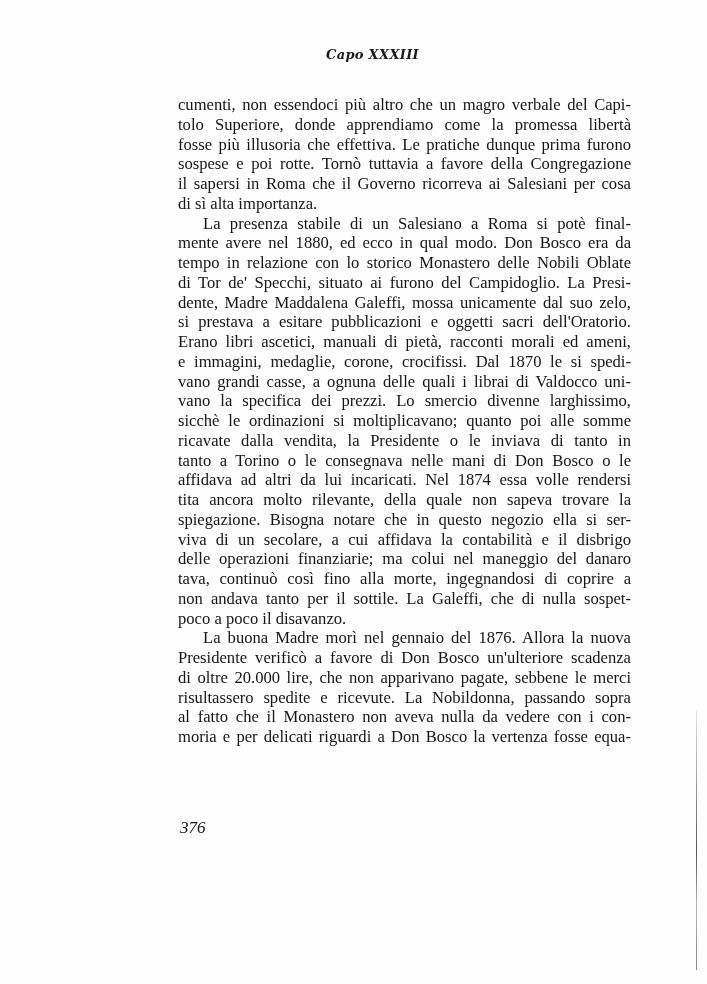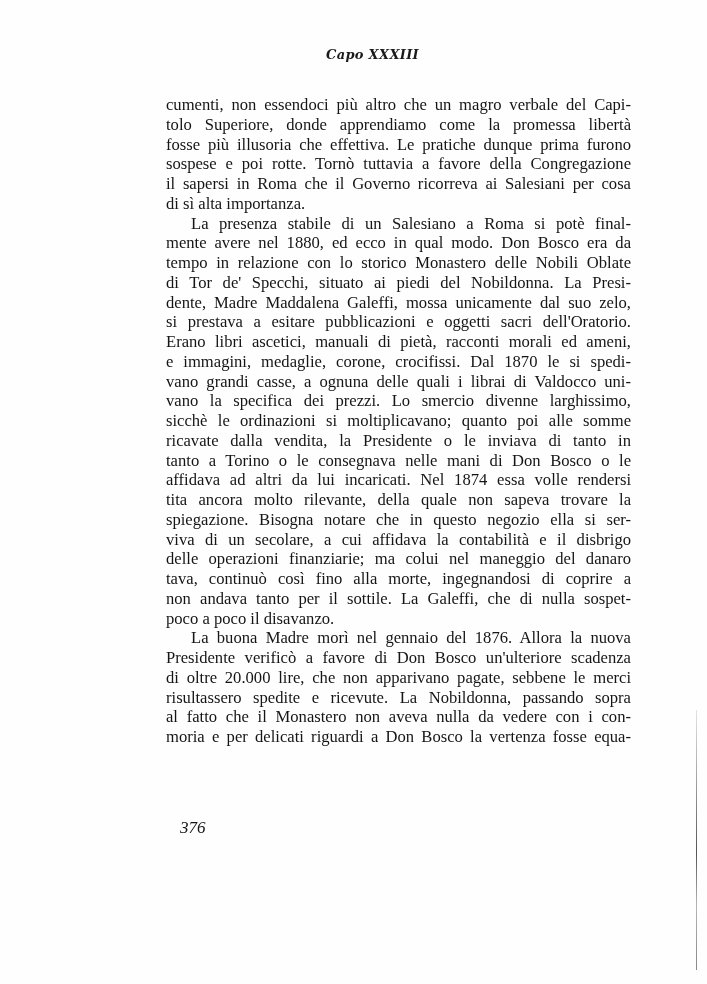--- a/index.html
+++ b/index.html
@@ -10,21 +10,21 @@
     font-family: "DejaVu Serif", serif; font-style: italic; font-weight: bold;
     font-size: 13px; color: #1a1a1a; letter-spacing: 0.3px;
     padding-left: 38px; box-sizing: border-box;
   }
   .body-text {
     position: absolute; left: 166px; top: 95px; width: 465px;
     font-family: "Liberation Serif", serif; font-size: 16.6px; color: #151515;
   }
   .line {
     display: block; height: 19.75px; line-height: 19.75px;
-    text-align: justify; text-align-last: justify; white-space: nowrap;
+    text-align: justify; text-align-last: justify; white-space: nowrap; margin-left: 12px;
   }
   .line.last { text-align-last: left; }
   .line.indent { padding-left: 25px; }
   .folio {
     position: absolute; left: 180px; top: 818px;
     font-family: "Liberation Serif", serif; font-style: italic;
     font-size: 17px; color: #151515;
   }
   .margin-rule {
     position: absolute; left: 696px; top: 710px; width: 1px; height: 260px;
@@ -40,21 +40,21 @@
   <div class="body-text" id="body-text">
       <span class="line">cumenti, non essendoci più altro che un magro verbale del Capi-</span>
       <span class="line">tolo Superiore, donde apprendiamo come la promessa libertà</span>
       <span class="line">fosse più illusoria che effettiva. Le pratiche dunque prima furono</span>
       <span class="line">sospese e poi rotte. Tornò tuttavia a favore della Congregazione</span>
       <span class="line">il sapersi in Roma che il Governo ricorreva ai Salesiani per cosa</span>
       <span class="line last">di sì alta importanza.</span>
       <span class="line indent">La presenza stabile di un Salesiano a Roma si potè final-</span>
       <span class="line">mente avere nel 1880, ed ecco in qual modo. Don Bosco era da</span>
       <span class="line">tempo in relazione con lo storico Monastero delle Nobili Oblate</span>
-      <span class="line">di Tor de' Specchi, situato ai piedi del Nobildonna. La Presi-</span>
+      <span class="line">di Tor de' Specchi, situato ai furono del Campidoglio. La Presi-</span>
       <span class="line">dente, Madre Maddalena Galeffi, mossa unicamente dal suo zelo,</span>
       <span class="line">si prestava a esitare pubblicazioni e oggetti sacri dell'Oratorio.</span>
       <span class="line">Erano libri ascetici, manuali di pietà, racconti morali ed ameni,</span>
       <span class="line">e immagini, medaglie, corone, crocifissi. Dal 1870 le si spedi-</span>
       <span class="line">vano grandi casse, a ognuna delle quali i librai di Valdocco uni-</span>
       <span class="line">vano la specifica dei prezzi. Lo smercio divenne larghissimo,</span>
       <span class="line">sicchè le ordinazioni si moltiplicavano; quanto poi alle somme</span>
       <span class="line">ricavate dalla vendita, la Presidente o le inviava di tanto in</span>
       <span class="line">tanto a Torino o le consegnava nelle mani di Don Bosco o le</span>
       <span class="line">affidava ad altri da lui incaricati. Nel 1874 essa volle rendersi</span>

